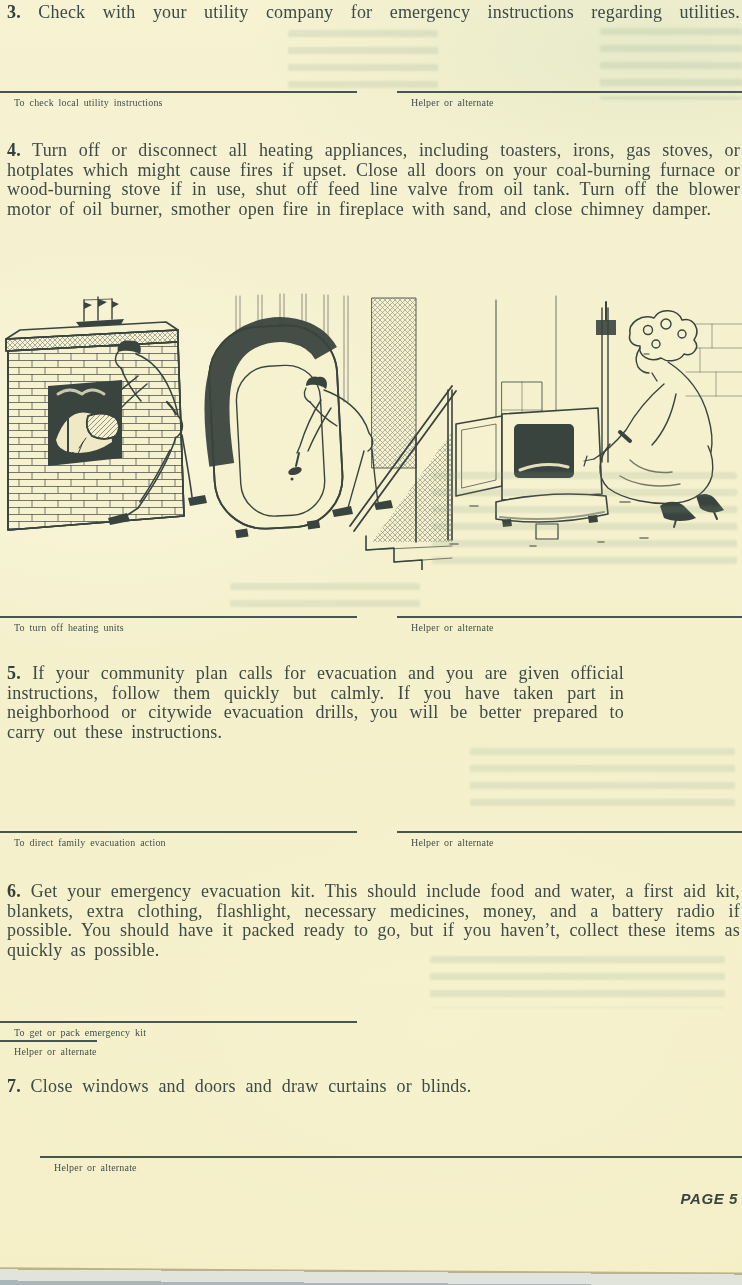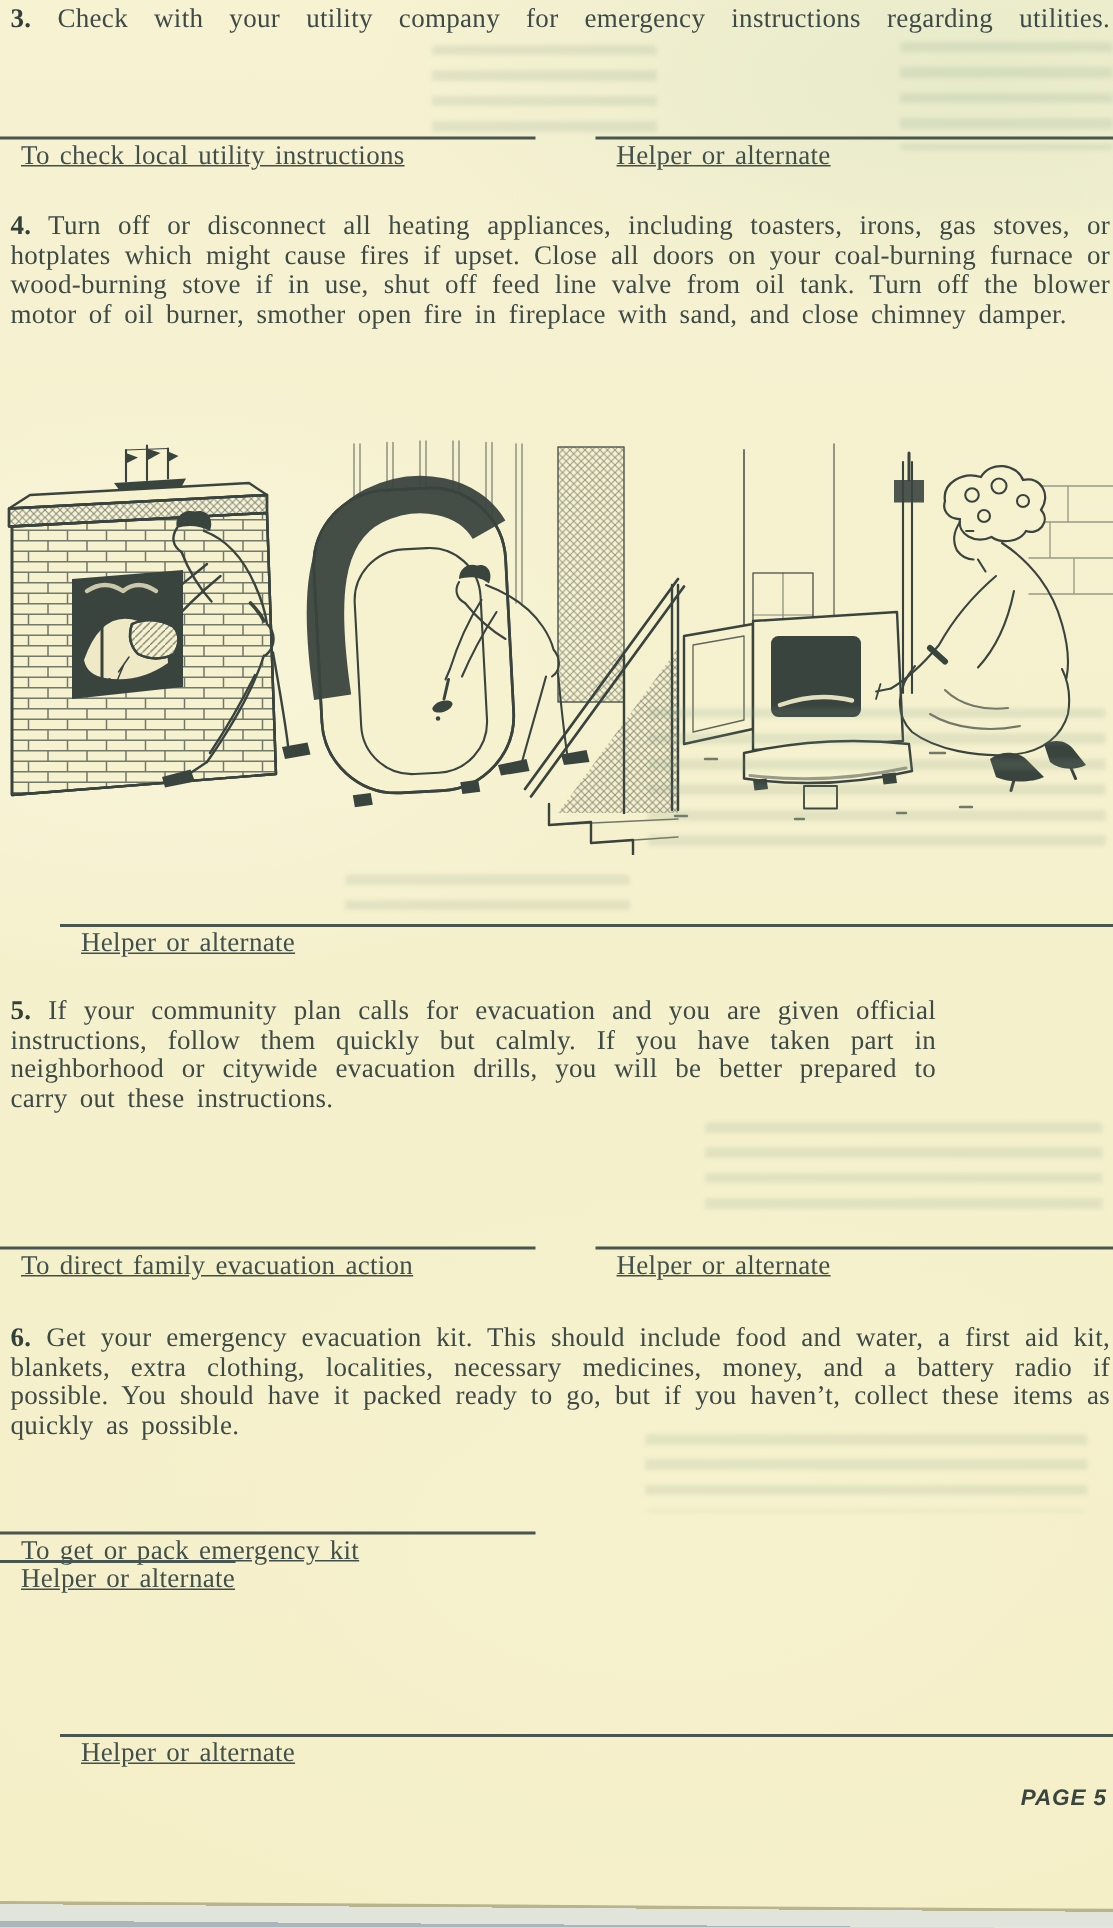--- a/index.html
+++ b/index.html
@@ -30,23 +30,22 @@
   .parastack{position:absolute;left:0;width:742px;}
   .parastack .para{position:static;width:626px;}
   .sigrow{
     position:absolute;left:0;width:742px;display:flex;align-items:flex-start;
   }
   .sigcol{border-top:2px solid #49554f;padding:3px 0 0 14px;box-sizing:border-box;}
   .sigcol.left{width:357px;}
   .sigspacer{width:40px;}
   .sigcol.right{flex:1;}
   .sigcaption{
-    font-size:18px;line-height:14px;letter-spacing:0.2px;color:#42504b;
+    font-size:10px;line-height:14px;letter-spacing:0.2px;color:#42504b;
     word-spacing:2px;
-    text-decoration:underline;
   }
   .figure{position:absolute;left:0;top:290px;width:742px;height:280px;}
   .bleed{
     position:absolute;border-radius:3px;
     background:repeating-linear-gradient(to bottom,
       rgba(125,155,130,0.30) 0 7px, rgba(125,155,130,0.0) 7px 17px);
     filter:blur(1.3px);opacity:0.55;pointer-events:none;
   }
   .footer-page{
     position:absolute;right:4px;top:1190px;
@@ -233,52 +232,56 @@
         <path d="M630 170 C640 180 656 184 672 182 M620 186 C636 196 660 198 680 194" opacity="0.7"></path>
 
         <path d="M660 216 C668 210 678 211 684 216 L696 228 C688 232 672 232 664 228 Z" fill="#3a443f" stroke="none"></path>
         <path d="M696 206 C704 202 712 204 716 210 L724 220 C716 224 706 223 700 218 Z" fill="#3a443f" stroke="none"></path>
         <path d="M676 230 L674 237 M714 222 L717 229" stroke-width="2"></path>
       </g>
     </svg>
   </div>
 
   <div class="sigrow" style="top:616px;">
+    <div class="sigcol left">
+      <div class="sigcaption">To turn off heating units</div>
+    </div>
     <div class="sigspacer"></div>
     <div class="sigcol right">
       <div class="sigcaption">Helper or alternate</div>
     </div>
   </div>
 
   <div class="parastack" style="top:664px;">
     <p class="para"><span class="num">5.</span> <span>If your community plan calls for evacuation and you are given official instructions, follow them quickly but calmly. If you have taken part in neighborhood or citywide evacuation drills, you will be better prepared to carry out these instructions.</span></p>
   </div>
 
   <div class="sigrow" style="top:831px;">
     <div class="sigcol left">
       <div class="sigcaption">To direct family evacuation action</div>
     </div>
     <div class="sigspacer"></div>
     <div class="sigcol right">
       <div class="sigcaption">Helper or alternate</div>
     </div>
   </div>
 
-  <p class="para" style="top:882px;"><span class="num">6.</span> <span>Get your emergency evacuation kit.  This should include food and water, a first aid kit, blankets, extra clothing, localities, necessary medicines, money, and a battery radio if possible. You should have it packed ready to go, but if you haven’t, collect these items as quickly as possible.</span></p>
+  <p class="para" style="top:882px;"><span class="num">6.</span> <span>Get your emergency evacuation kit.  This should include food and water, a first aid kit, blankets, extra clothing, flashlight, necessary medicines, money, and a battery radio if possible. You should have it packed ready to go, but if you haven’t, collect these items as quickly as possible.</span></p>
 
   <div class="sigrow" style="top:1021px;flex-direction:column;">
     <div class="sigcol left">
       <div class="sigcaption">To get or pack emergency kit</div>
     </div>
     <div class="sigspacer"></div>
     <div class="sigcol right">
       <div class="sigcaption">Helper or alternate</div>
     </div>
   </div>
 
+  <p class="para loose" style="top:1077px;"><span class="num">7.</span> <span>Close windows and doors and draw curtains or blinds.</span></p>
 
   <div class="sigrow" style="top:1156px;">
     <div class="sigspacer"></div>
     <div class="sigcol right">
       <div class="sigcaption">Helper or alternate</div>
     </div>
   </div>
 
   <div class="footer-page">PAGE 5</div>
 

